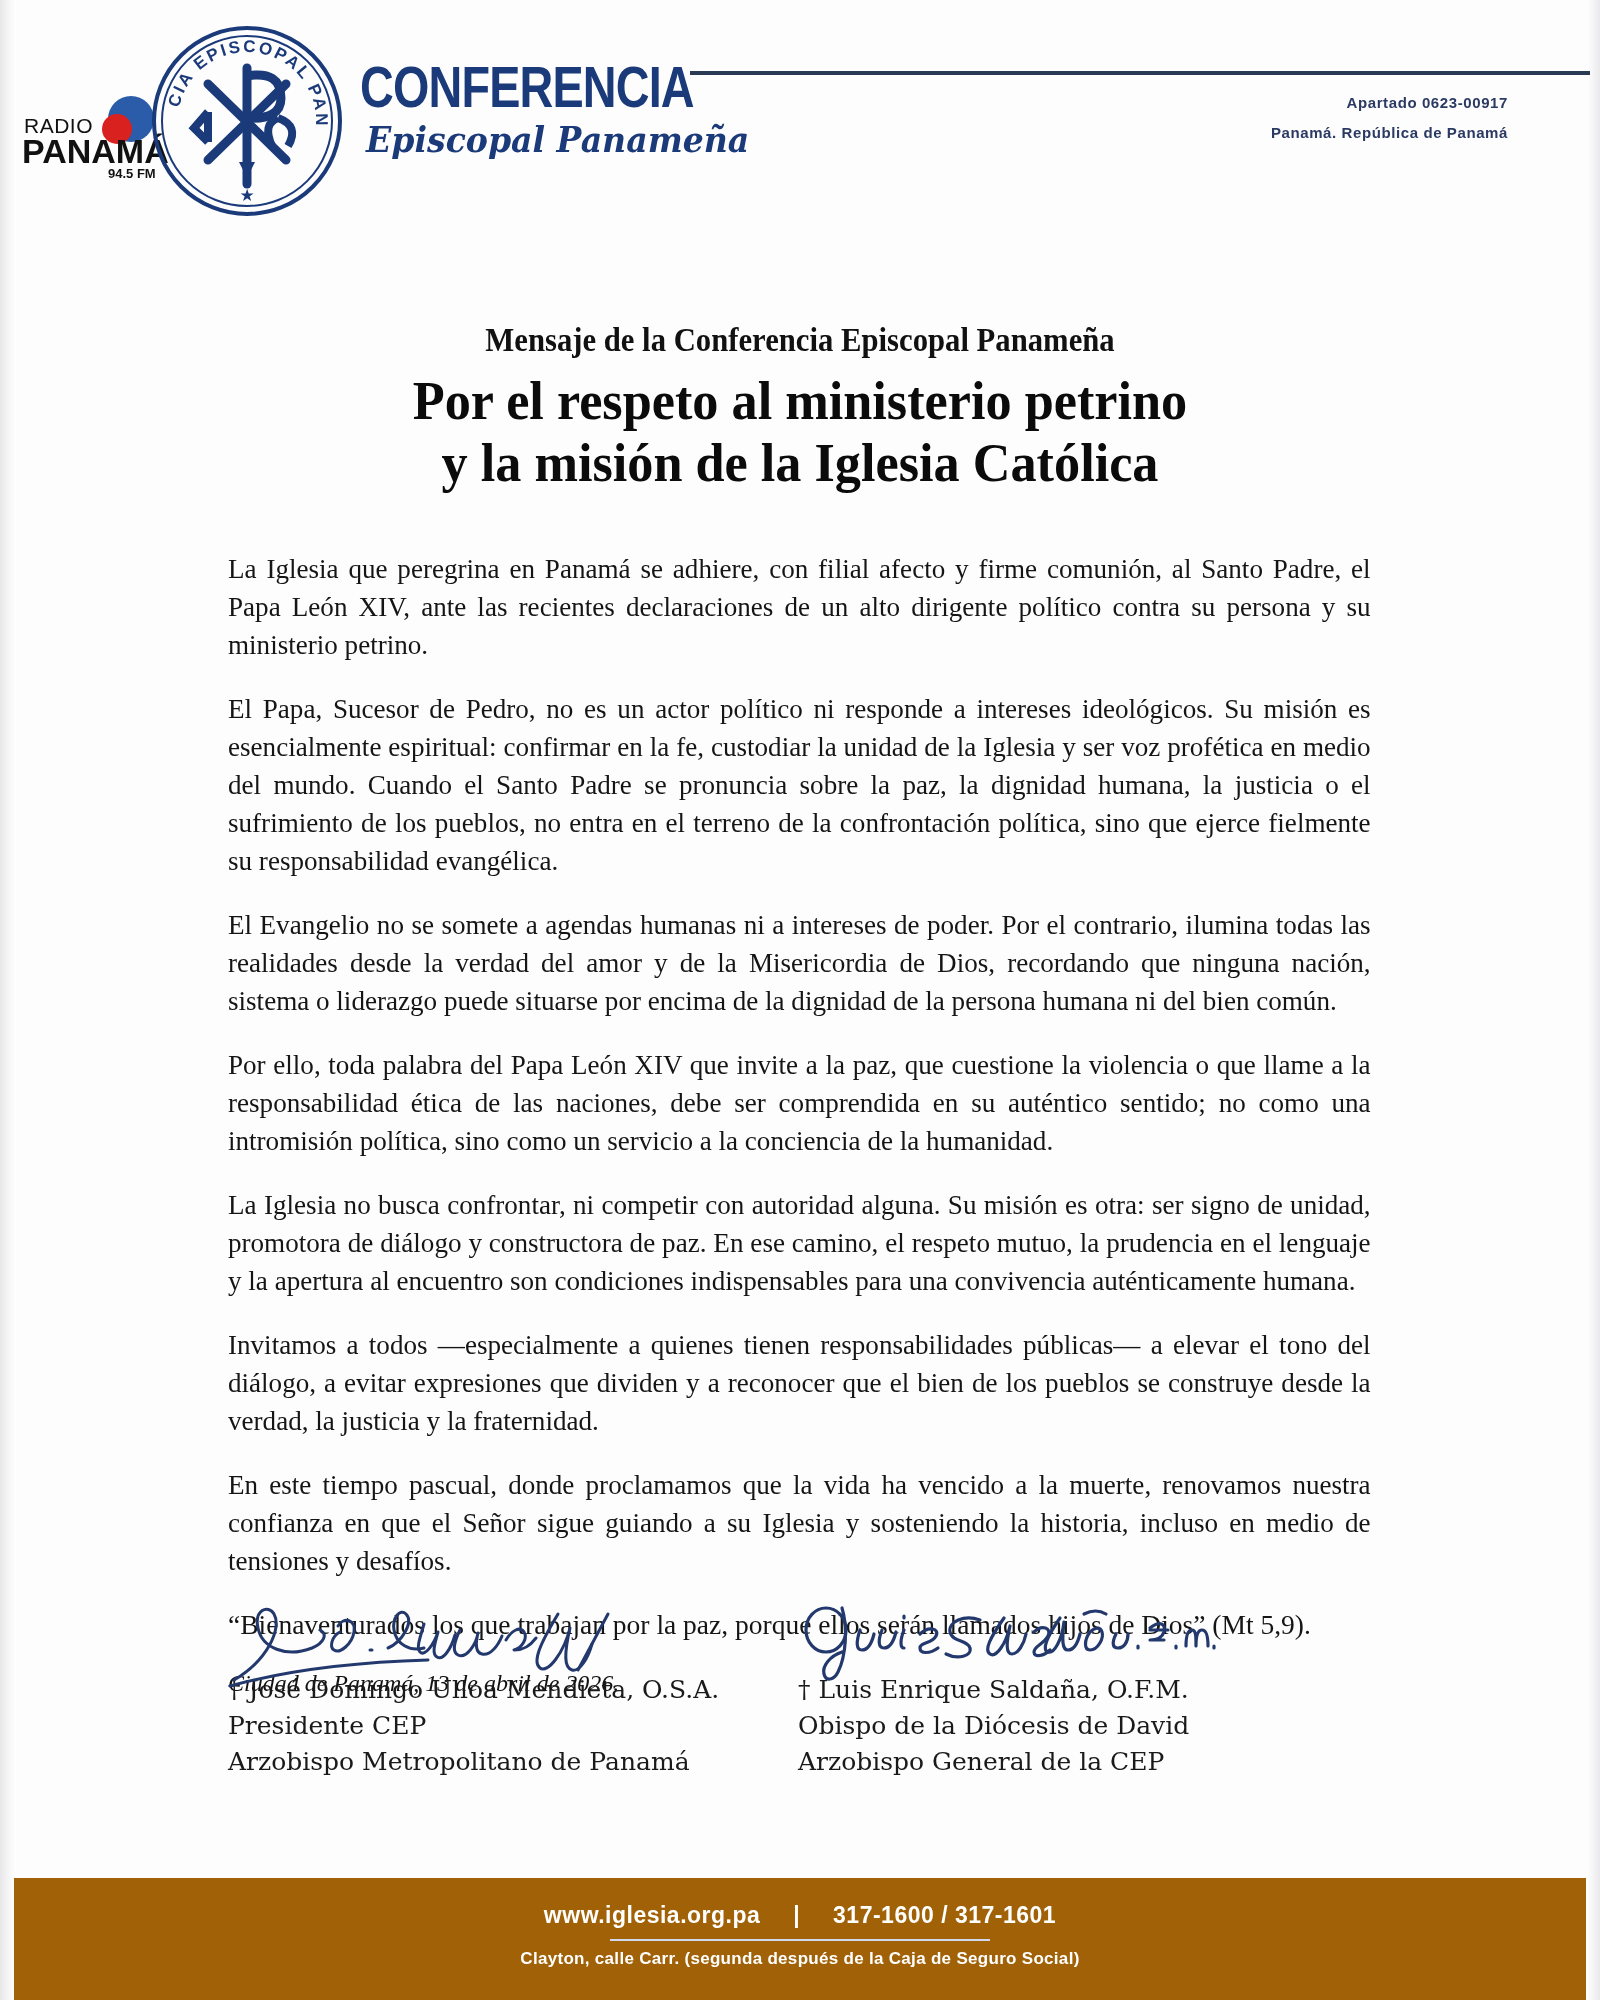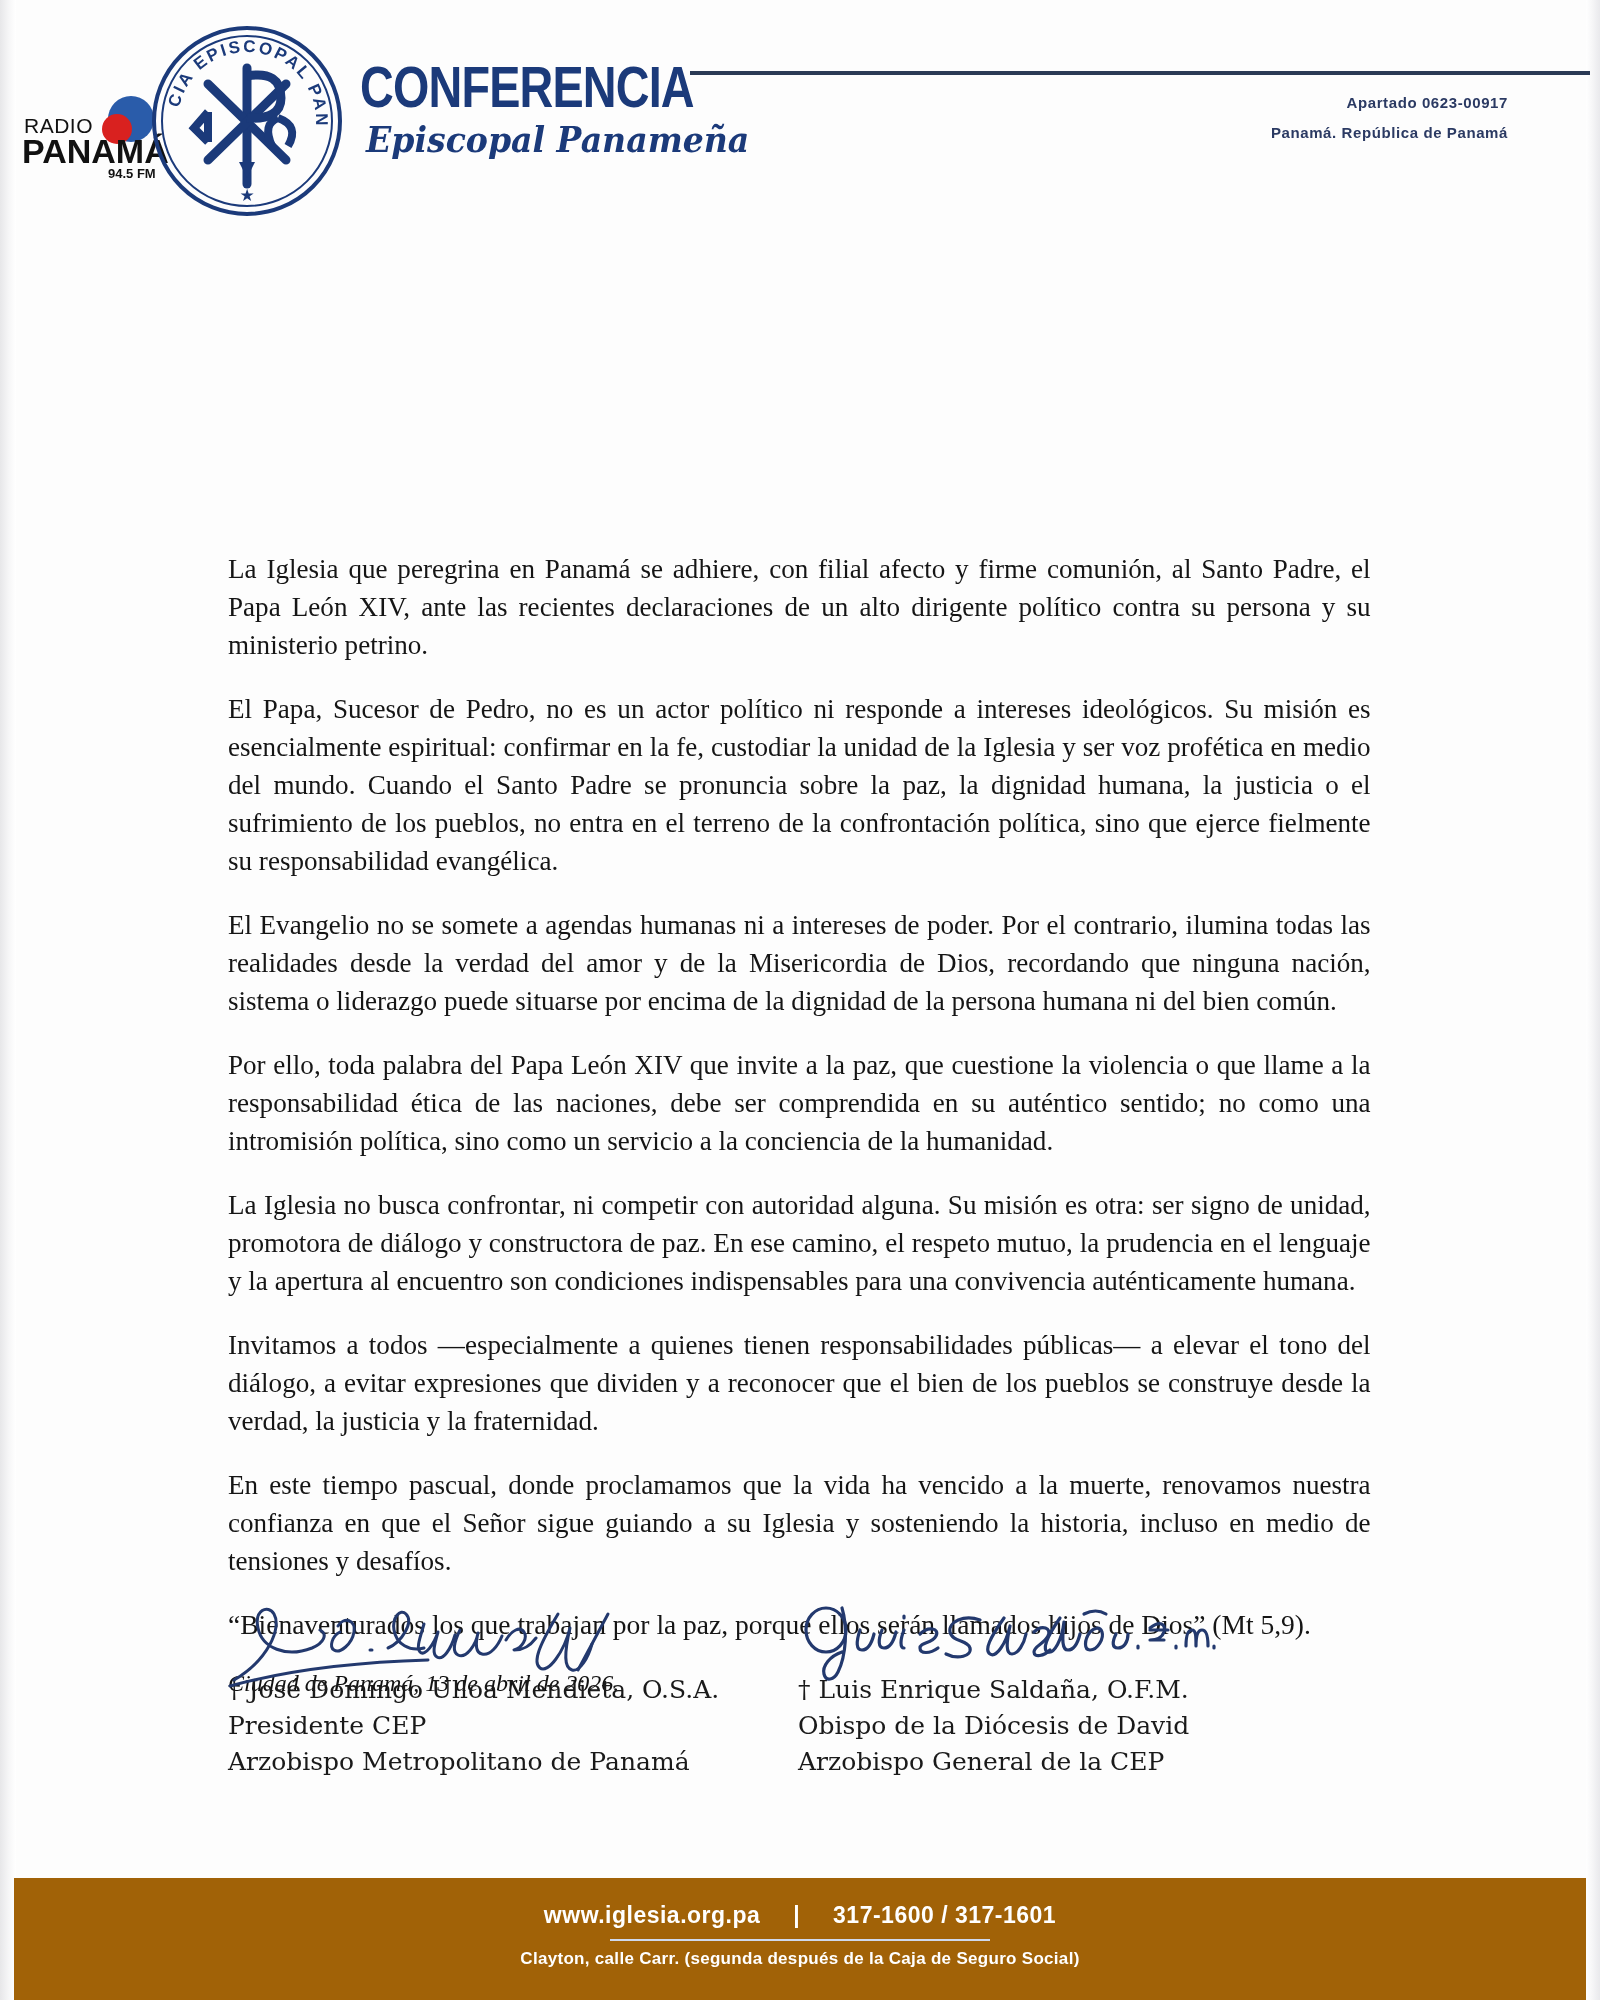--- a/index.html
+++ b/index.html
@@ -223,20 +223,27 @@
     </div>
 
     <div class="head-rule"></div>
 
     <div class="addr">
       <div>Apartado 0623-00917</div>
       <div>Panamá. República de Panamá</div>
     </div>
   </div>
 
+  <div class="title-block">
+    <div class="kicker">Mensaje de la Conferencia Episcopal Panameña</div>
+    <div class="title-main">
+      <div>Por el respeto al ministerio petrino</div>
+      <div>y la misión de la Iglesia Católica</div>
+    </div>
+  </div>
 
   <div class="body-col">
     <p class="para">La Iglesia que peregrina en Panamá se adhiere, con filial afecto y firme comunión, al Santo Padre, el Papa León XIV, ante las recientes declaraciones de un alto dirigente político contra su persona y su ministerio petrino.</p>
     <p class="para">El Papa, Sucesor de Pedro, no es un actor político ni responde a intereses ideológicos. Su misión es esencialmente espiritual: confirmar en la fe, custodiar la unidad de la Iglesia y ser voz profética en medio del mundo. Cuando el Santo Padre se pronuncia sobre la paz, la dignidad humana, la justicia o el sufrimiento de los pueblos, no entra en el terreno de la confrontación política, sino que ejerce fielmente su responsabilidad evangélica.</p>
     <p class="para">El Evangelio no se somete a agendas humanas ni a intereses de poder. Por el contrario, ilumina todas las realidades desde la verdad del amor y de la Misericordia de Dios, recordando que ninguna nación, sistema o liderazgo puede situarse por encima de la dignidad de la persona humana ni del bien común.</p>
     <p class="para">Por ello, toda palabra del Papa León XIV que invite a la paz, que cuestione la violencia o que llame a la responsabilidad ética de las naciones, debe ser comprendida en su auténtico sentido; no como una intromisión política, sino como un servicio a la conciencia de la humanidad.</p>
     <p class="para">La Iglesia no busca confrontar, ni competir con autoridad alguna. Su misión es otra: ser signo de unidad, promotora de diálogo y constructora de paz. En ese camino, el respeto mutuo, la prudencia en el lenguaje y la apertura al encuentro son condiciones indispensables para una convivencia auténticamente humana.</p>
     <p class="para">Invitamos a todos —especialmente a quienes tienen responsabilidades públicas— a elevar el tono del diálogo, a evitar expresiones que dividen y a reconocer que el bien de los pueblos se construye desde la verdad, la justicia y la fraternidad.</p>
     <p class="para">En este tiempo pascual, donde proclamamos que la vida ha vencido a la muerte, renovamos nuestra confianza en que el Señor sigue guiando a su Iglesia y sosteniendo la historia, incluso en medio de tensiones y desafíos.</p>
     <p class="quote-line">“Bienaventurados los que trabajan por la paz, porque ellos serán llamados hijos de Dios” (Mt 5,9).</p>

